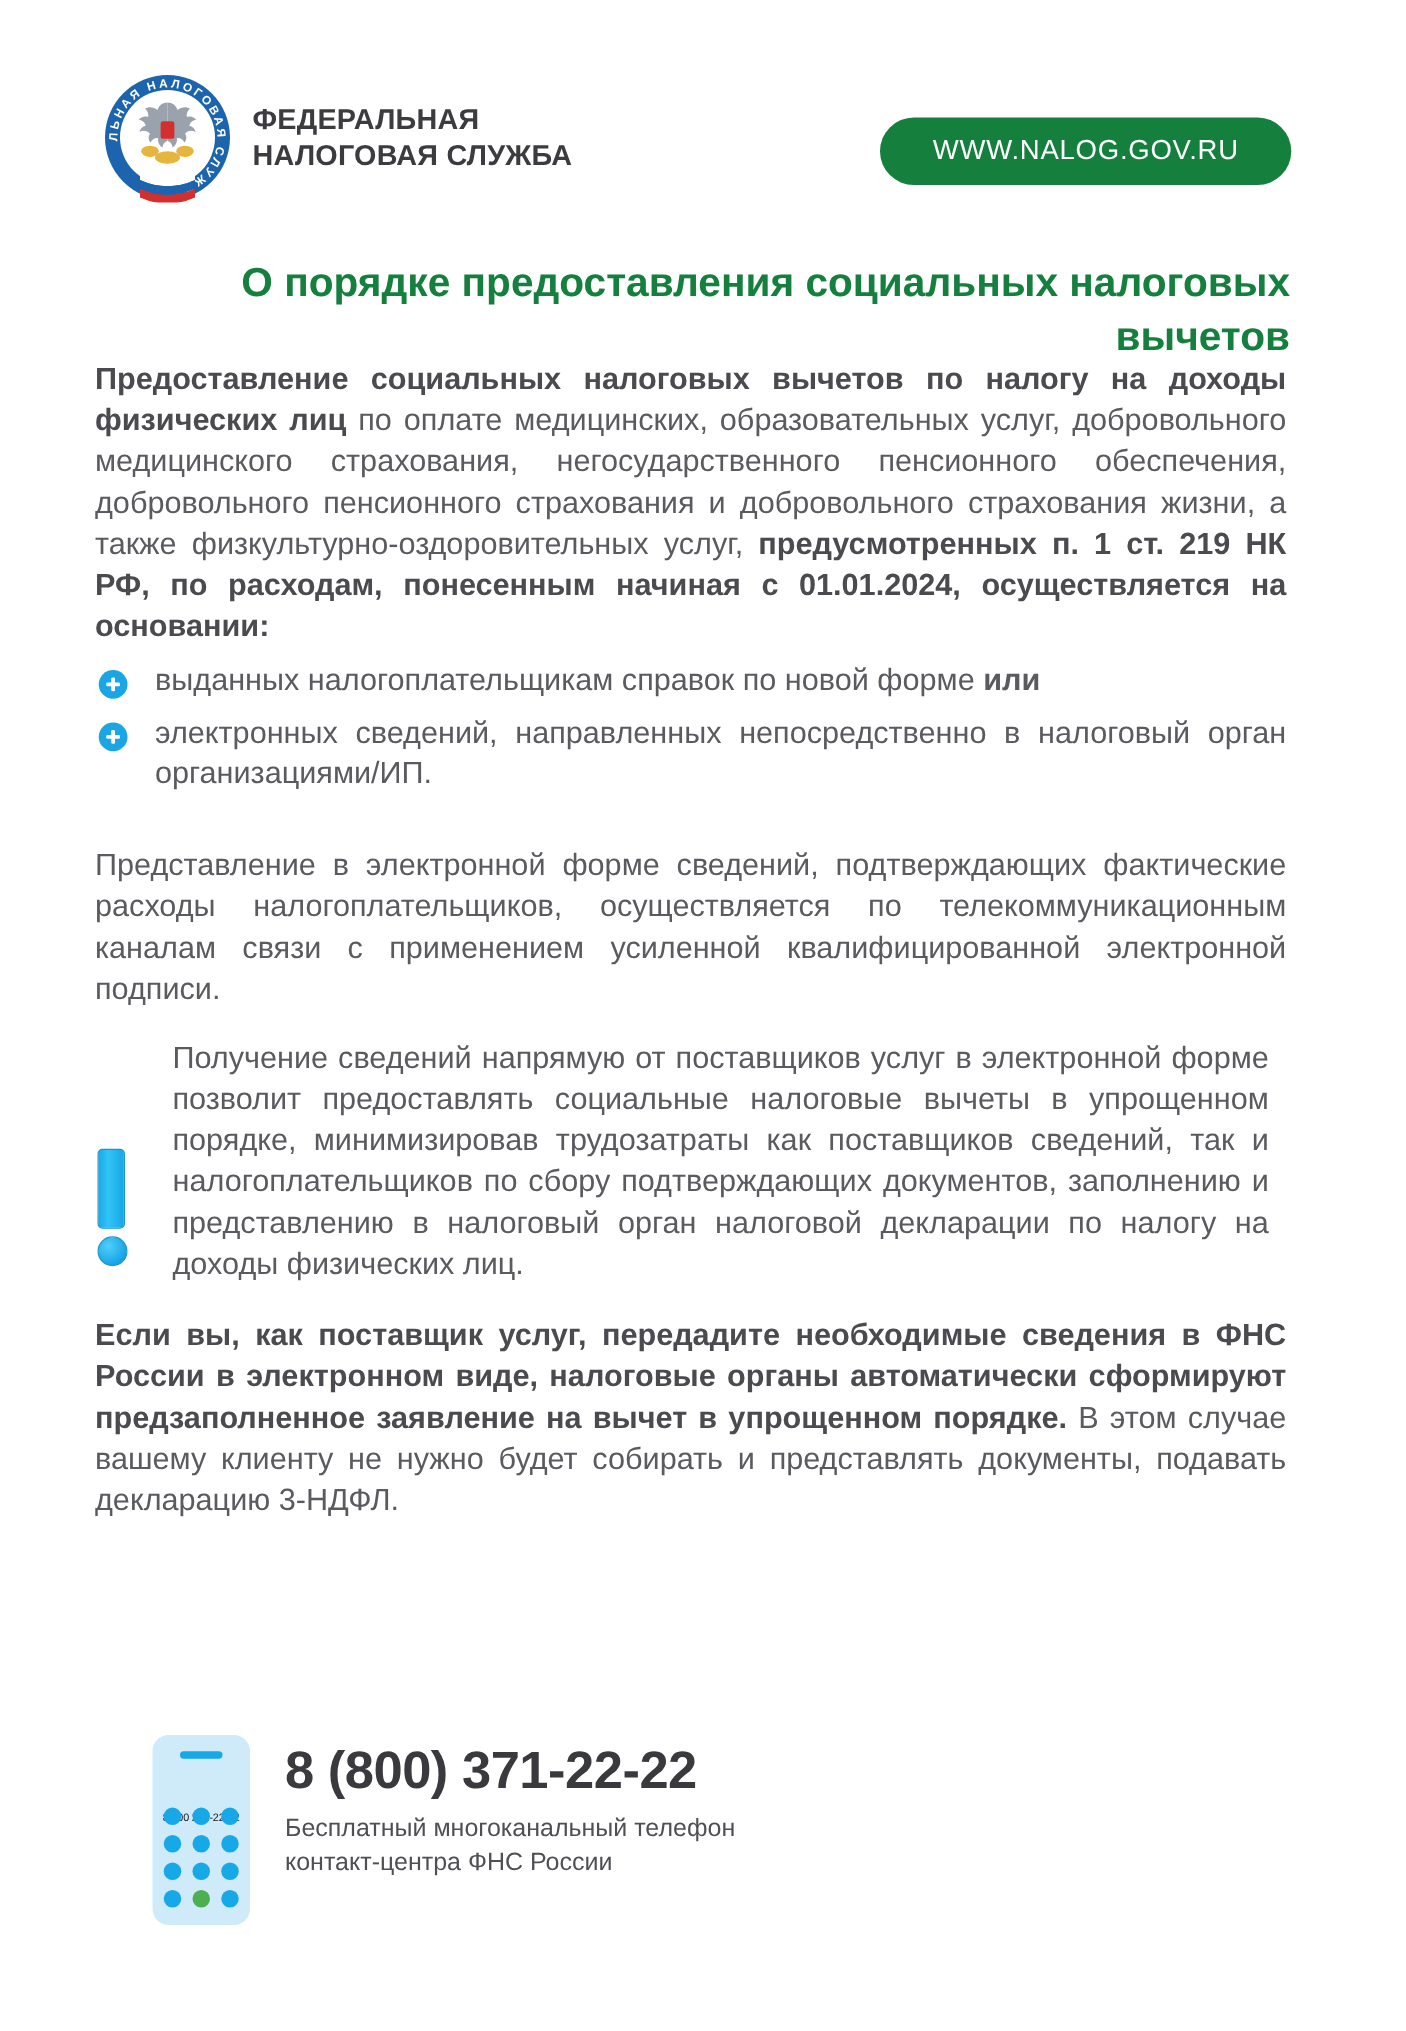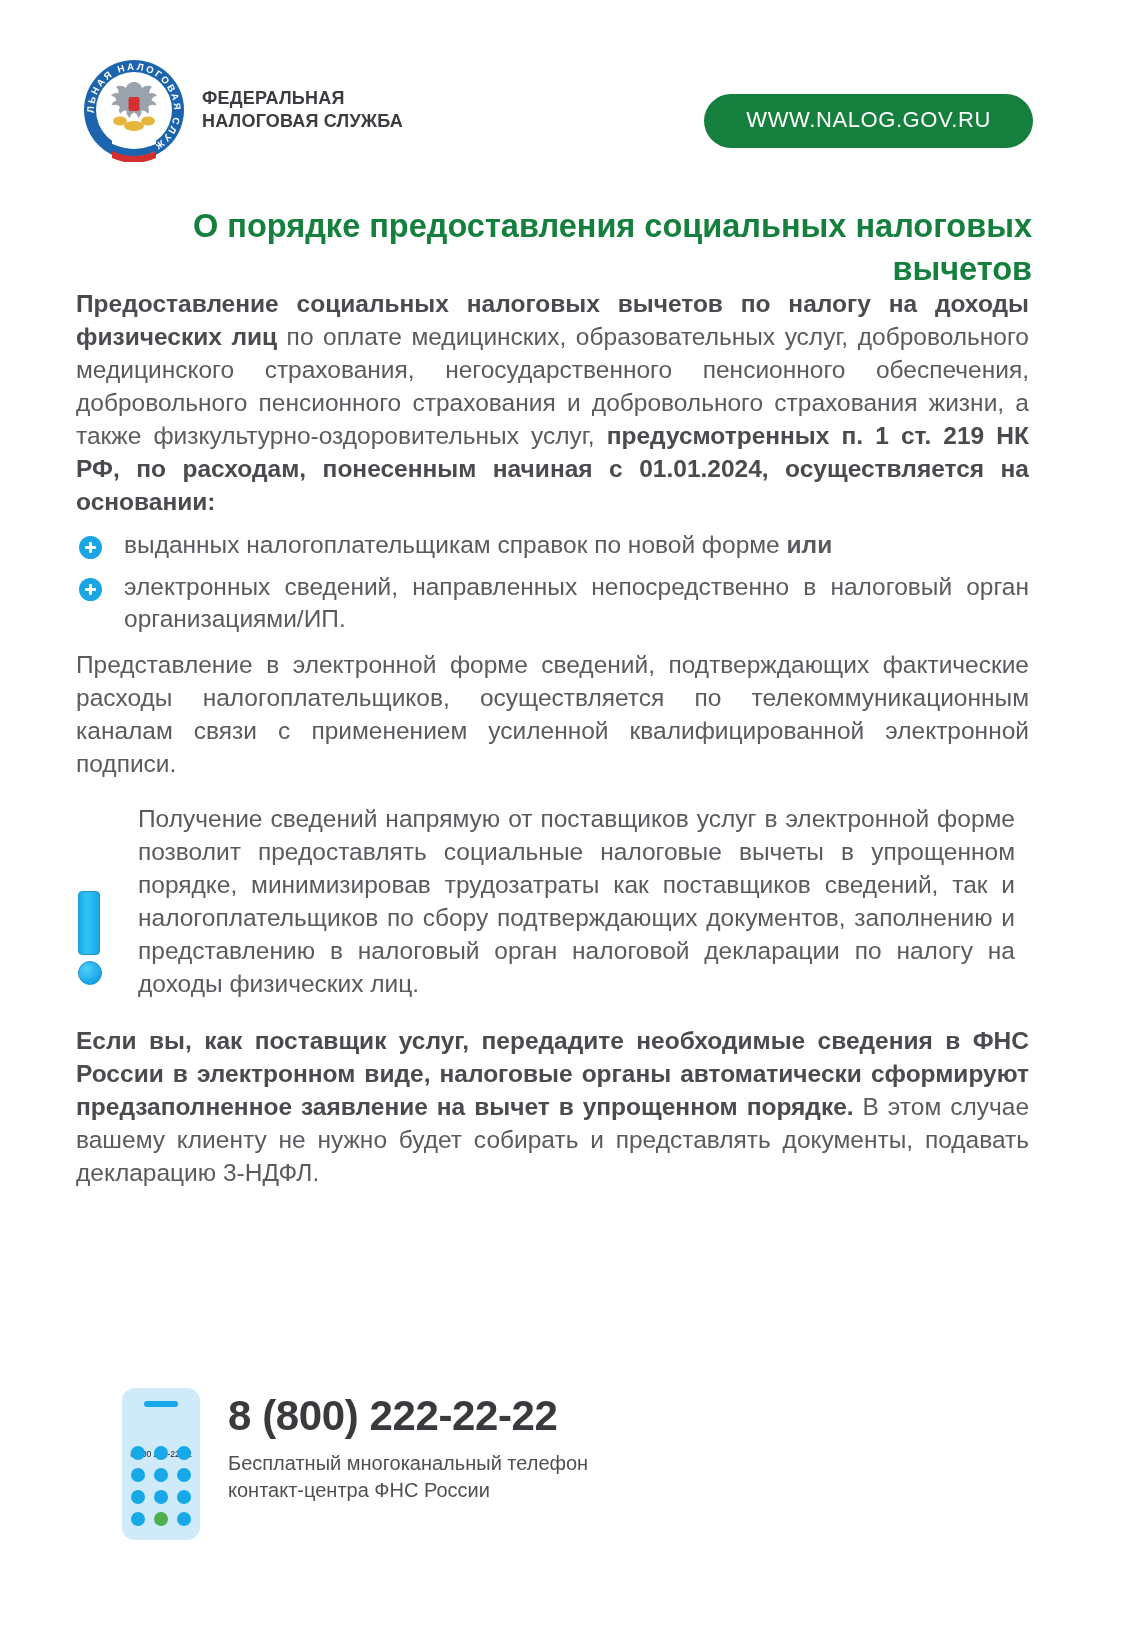--- a/index.html
+++ b/index.html
@@ -39,21 +39,21 @@
     align-items: center;
     gap: 16px;
   }
   .emblem {
     width: 104px;
     height: 104px;
     flex: 0 0 104px;
   }
   .brand-text {
     font-weight: bold;
-    font-size: 18px;
+    font-size: 23px;
     line-height: 1.28;
     letter-spacing: 0.2px;
     color: #3b3b40;
     white-space: pre-line;
   }
   .site-pill {
     position: absolute;
     right: 92px;
     top: 36px;
     background: #15803d;
@@ -92,21 +92,21 @@
     text-align: justify;
     text-justify: inter-word;
     color: #5a5a5f;
   }
   p.para b, span.b { font-weight: bold; color: #4a4a4f; }
   p.tight { margin-bottom: 10px; }
 
   
   ul.bullets {
     list-style: none;
-    margin: 0 0 13px 0;
+    margin: 0 0 41px 0;
     padding: 0;
   }
   ul.bullets li {
     position: relative;
     padding-left: 48px;
     margin-bottom: 9px;
     font-size: 24.5px;
     line-height: 1.345;
     text-align: justify;
     color: #5a5a5f;
@@ -323,19 +323,19 @@
         <span class="key"></span>
         <span class="key"></span>
         <span class="key"></span>
         <span class="key"></span>
         <span class="key"></span>
         <span class="key green"></span>
         <span class="key"></span>
       </div>
     </div>
     <div class="footer-text">
-      <div class="footer-phone">8 (800) 222-22-22</div>
+      <div class="footer-phone">8 (800) 371-22-22</div>
       <div class="footer-caption">Бесплатный многоканальный телефон
 контакт-центра ФНС России</div>
     </div>
   </div>
 
 </div>
 
 </body></html>

